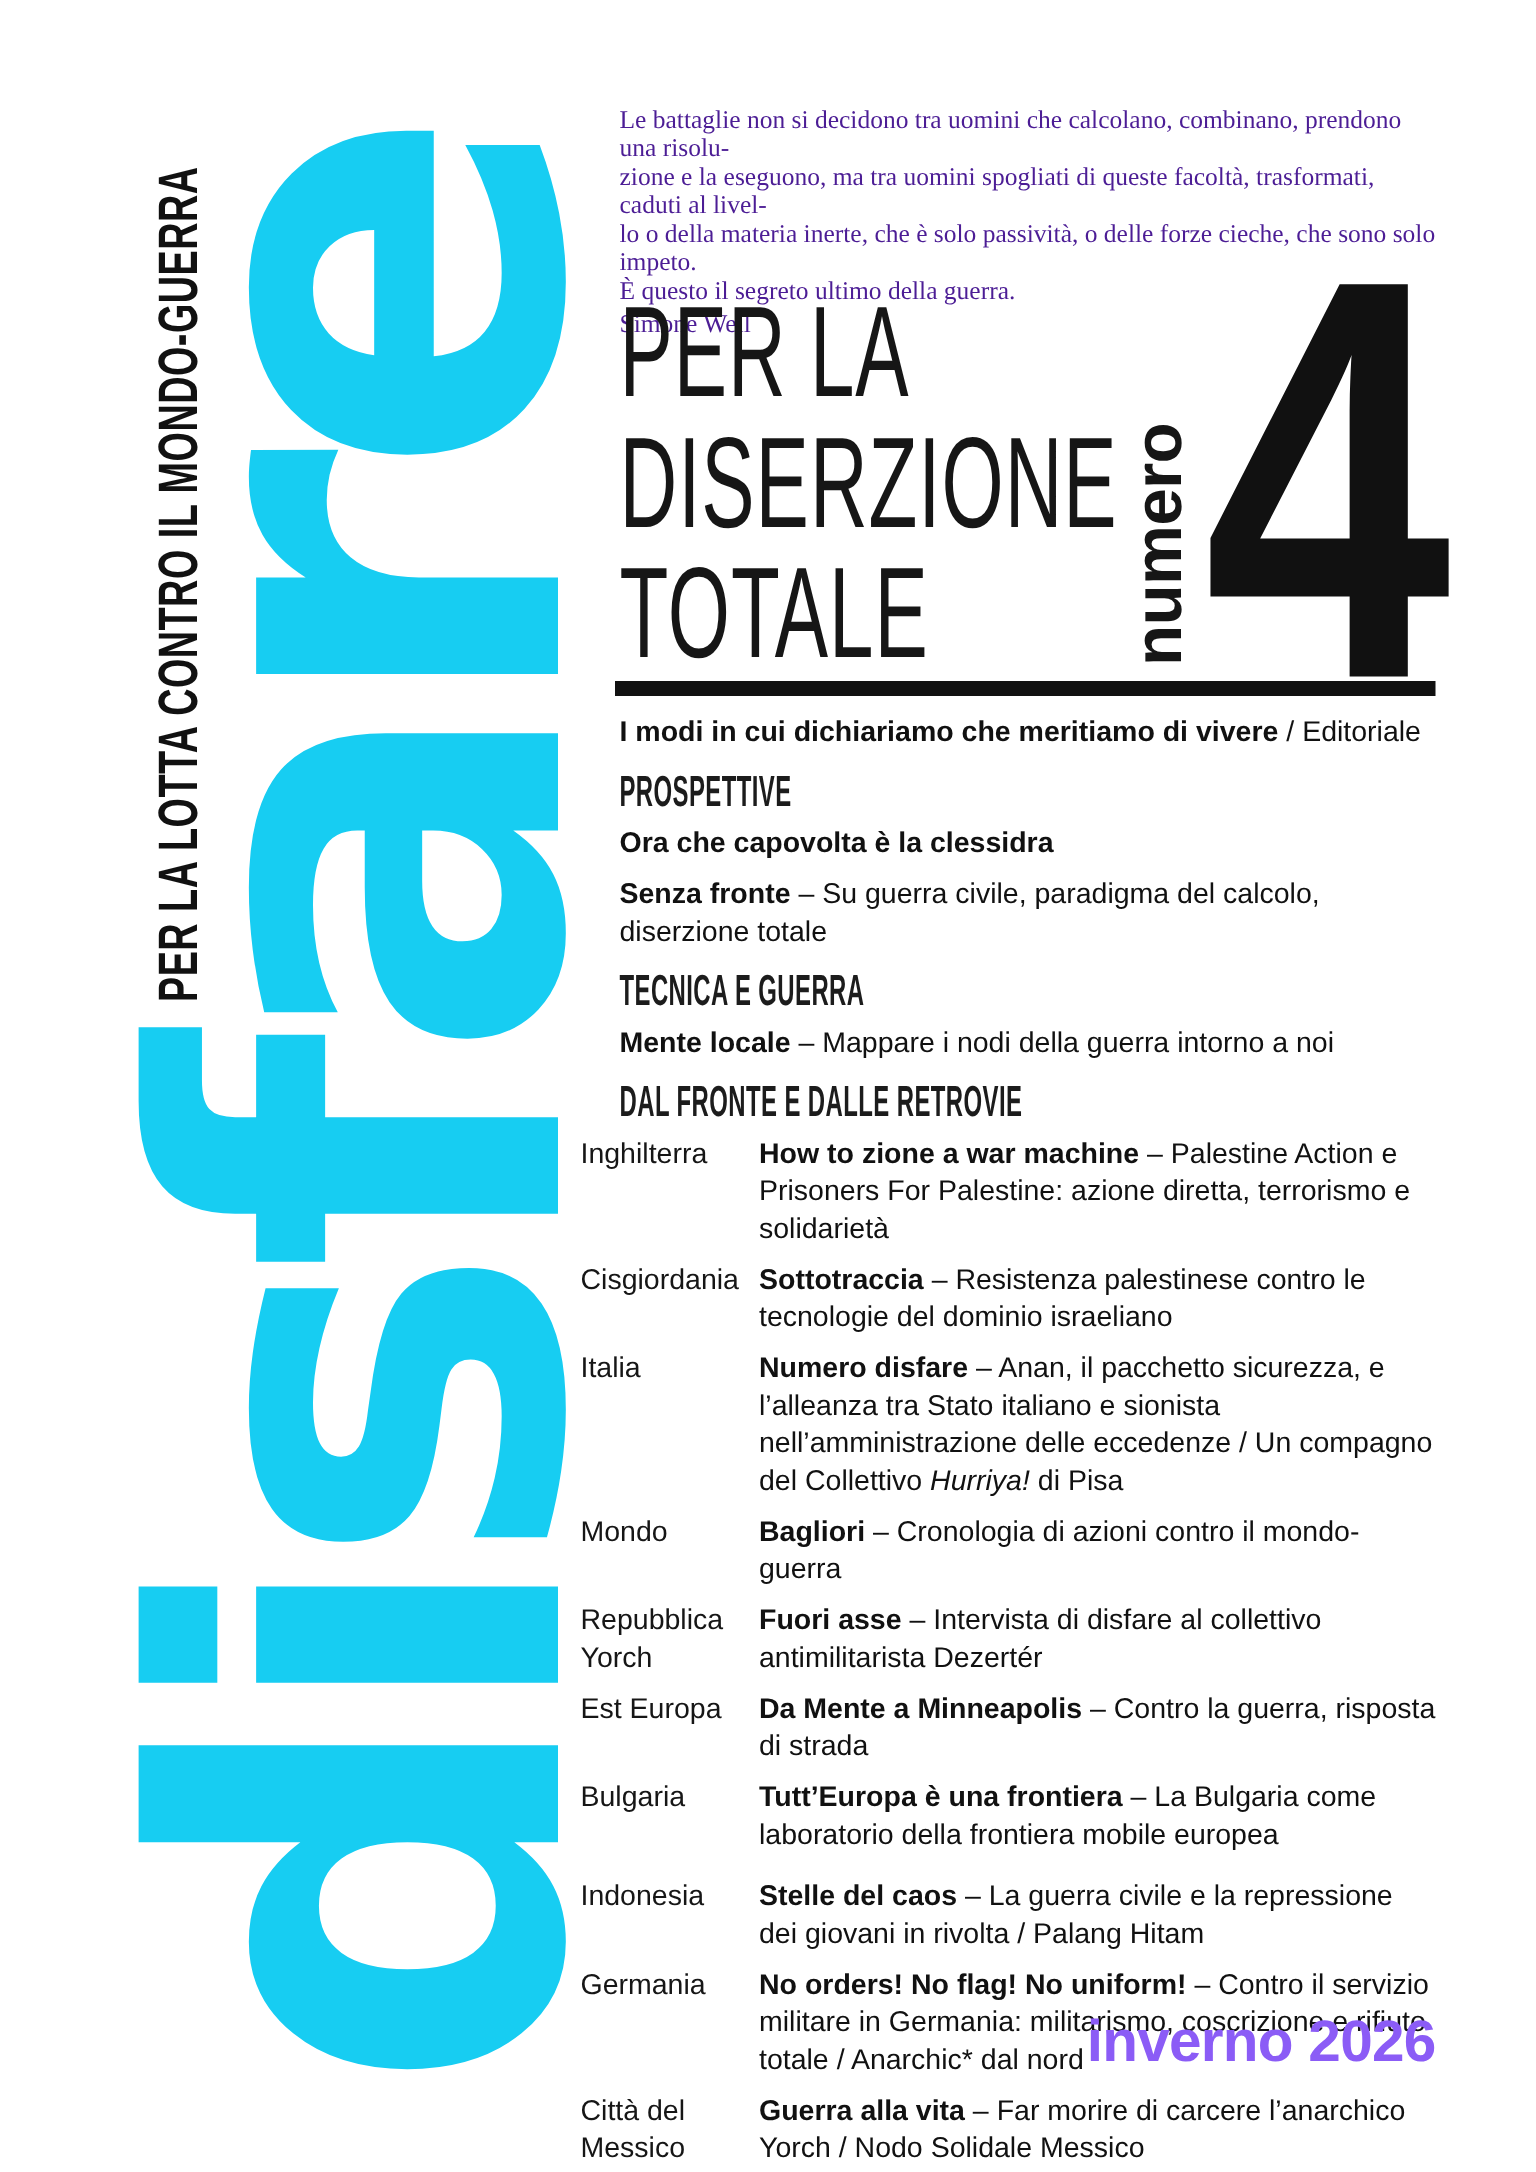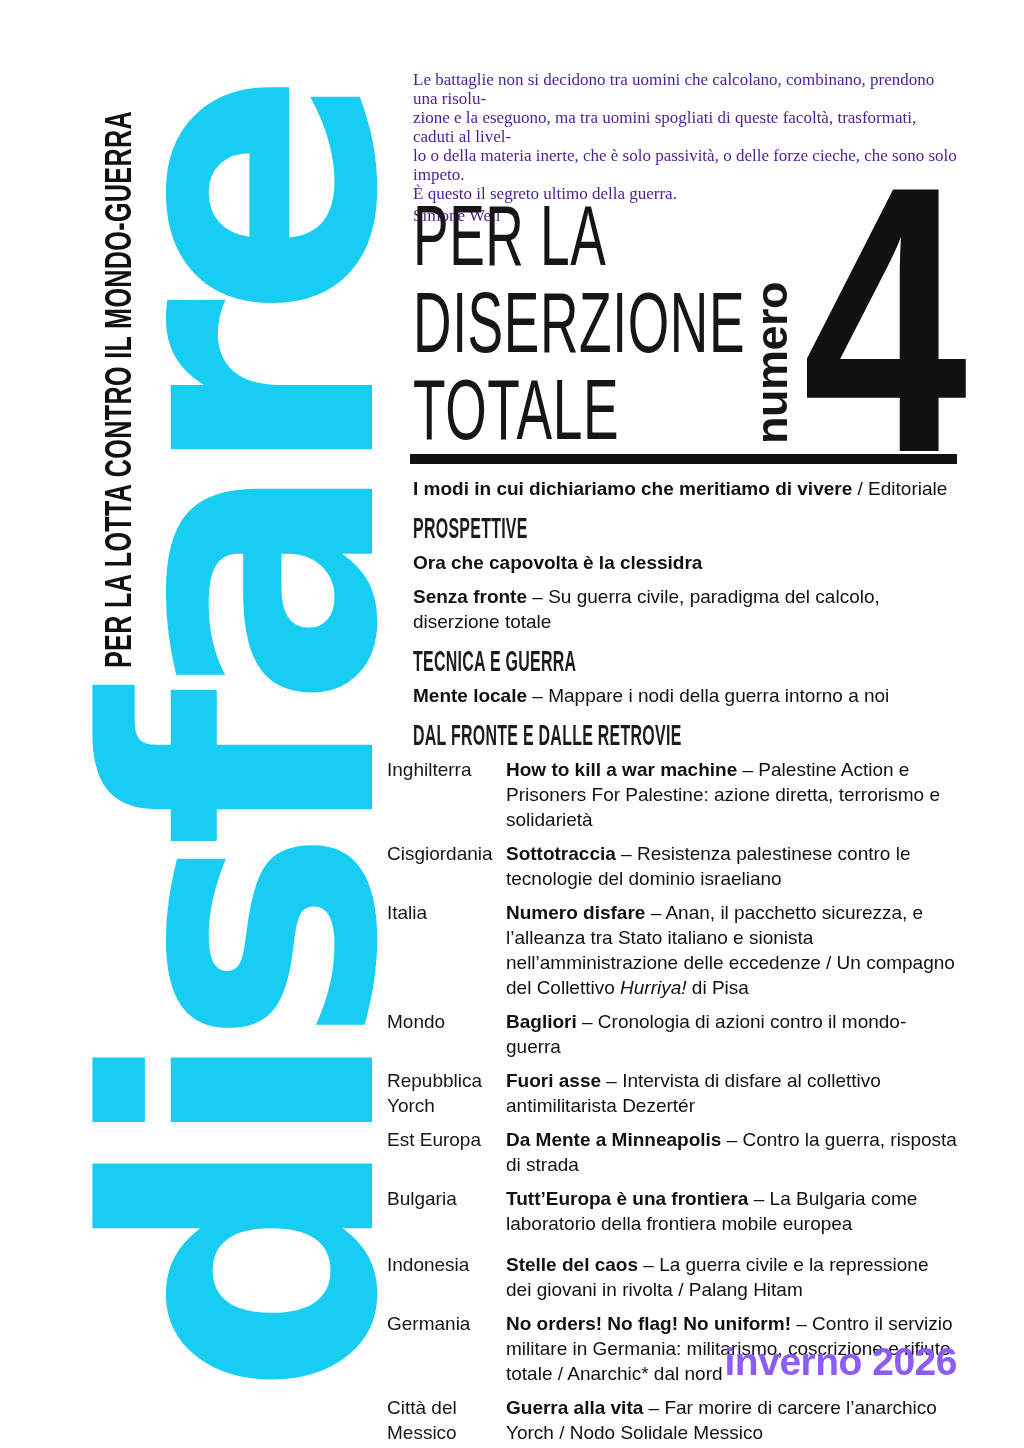--- a/index.html
+++ b/index.html
@@ -118,21 +118,21 @@
         <div class="toc-item">
           <div class="toc-body"><span class="tb">Senza fronte</span> – Su guerra civile, paradigma del calcolo, diserzione totale</div>
         </div>
         <div class="toc-heading">TECNICA E GUERRA</div>
         <div class="toc-item">
           <div class="toc-body"><span class="tb">Mente locale</span> – Mappare i nodi della guerra intorno a noi</div>
         </div>
         <div class="toc-heading">DAL FRONTE E DALLE RETROVIE</div>
         <div class="toc-item placed">
           <div class="toc-place">Inghilterra</div>
-          <div class="toc-body"><span class="tb">How to kill a war machine</span> – Palestine Action e Prisoners For Palestine: azione diretta, terrorismo e solidarietà</div>
+          <div class="toc-body"><span class="tb">How to zione a war machine</span> – Palestine Action e Prisoners For Palestine: azione diretta, terrorismo e solidarietà</div>
         </div>
         <div class="toc-item placed">
           <div class="toc-place">Cisgiordania</div>
           <div class="toc-body"><span class="tb">Sottotraccia</span> – Resistenza palestinese contro le tecnologie del dominio israeliano</div>
         </div>
         <div class="toc-item placed">
           <div class="toc-place">Italia</div>
           <div class="toc-body"><span class="tb">Numero disfare</span> – Anan, il pacchetto sicurezza, e l’alleanza tra Stato italiano e sionista nell’amministrazione delle eccedenze / Un compagno del Collettivo <span class="ti">Hurriya!</span>  di Pisa</div>
         </div>
         <div class="toc-item placed">

